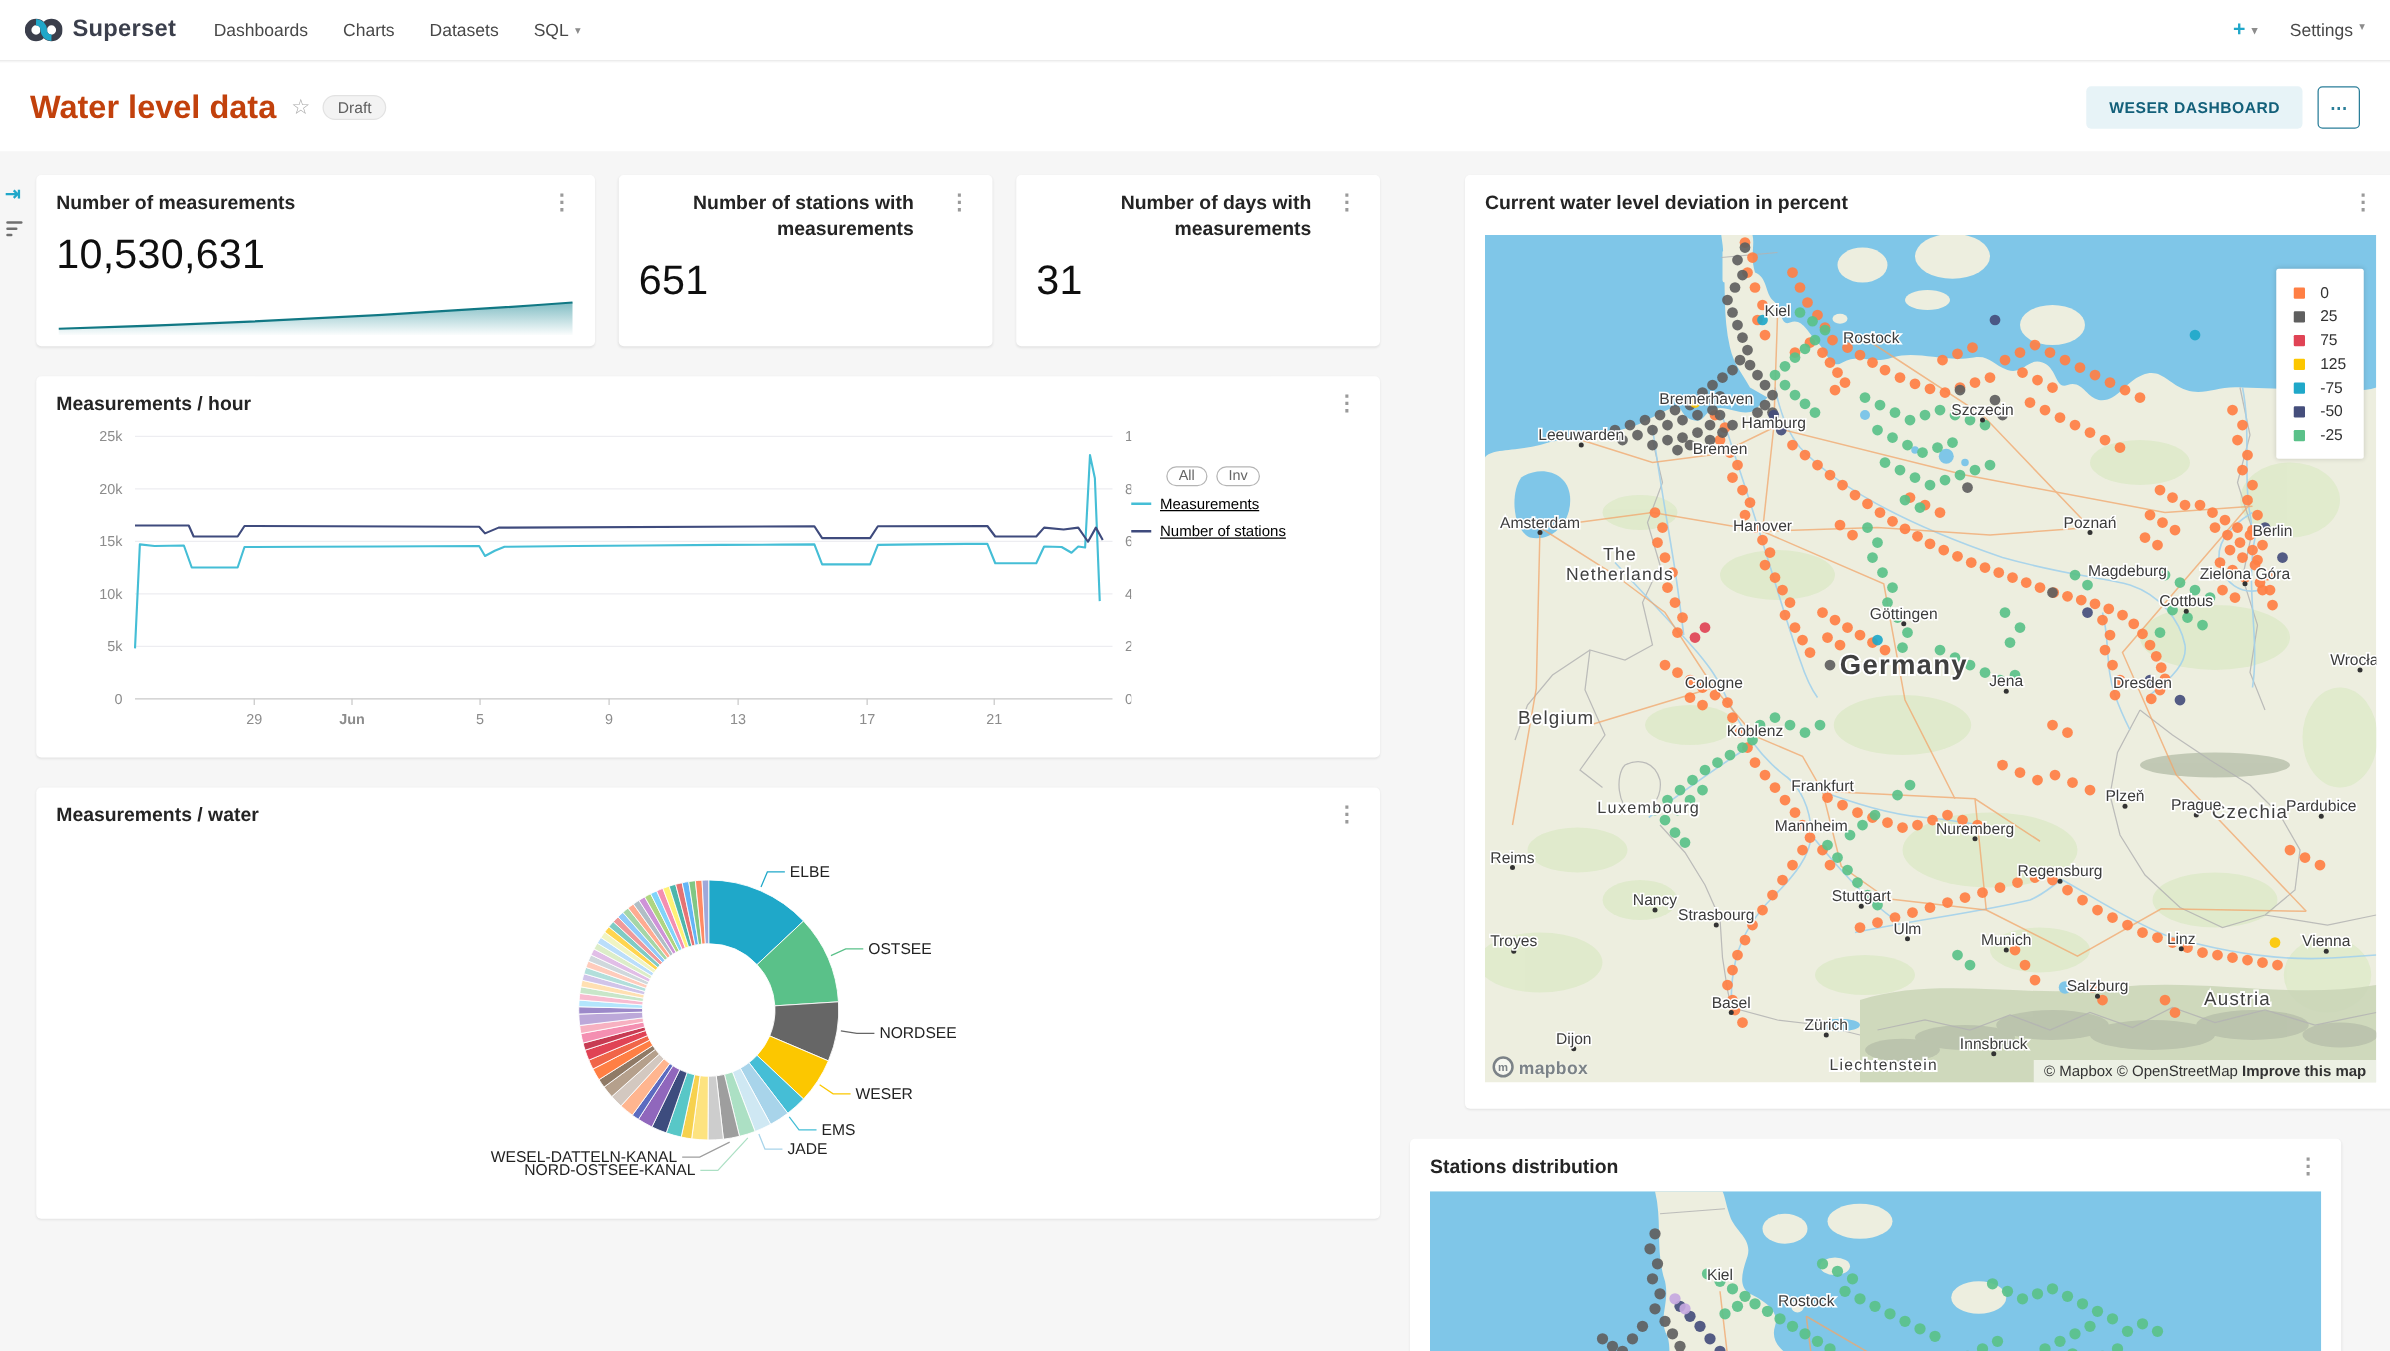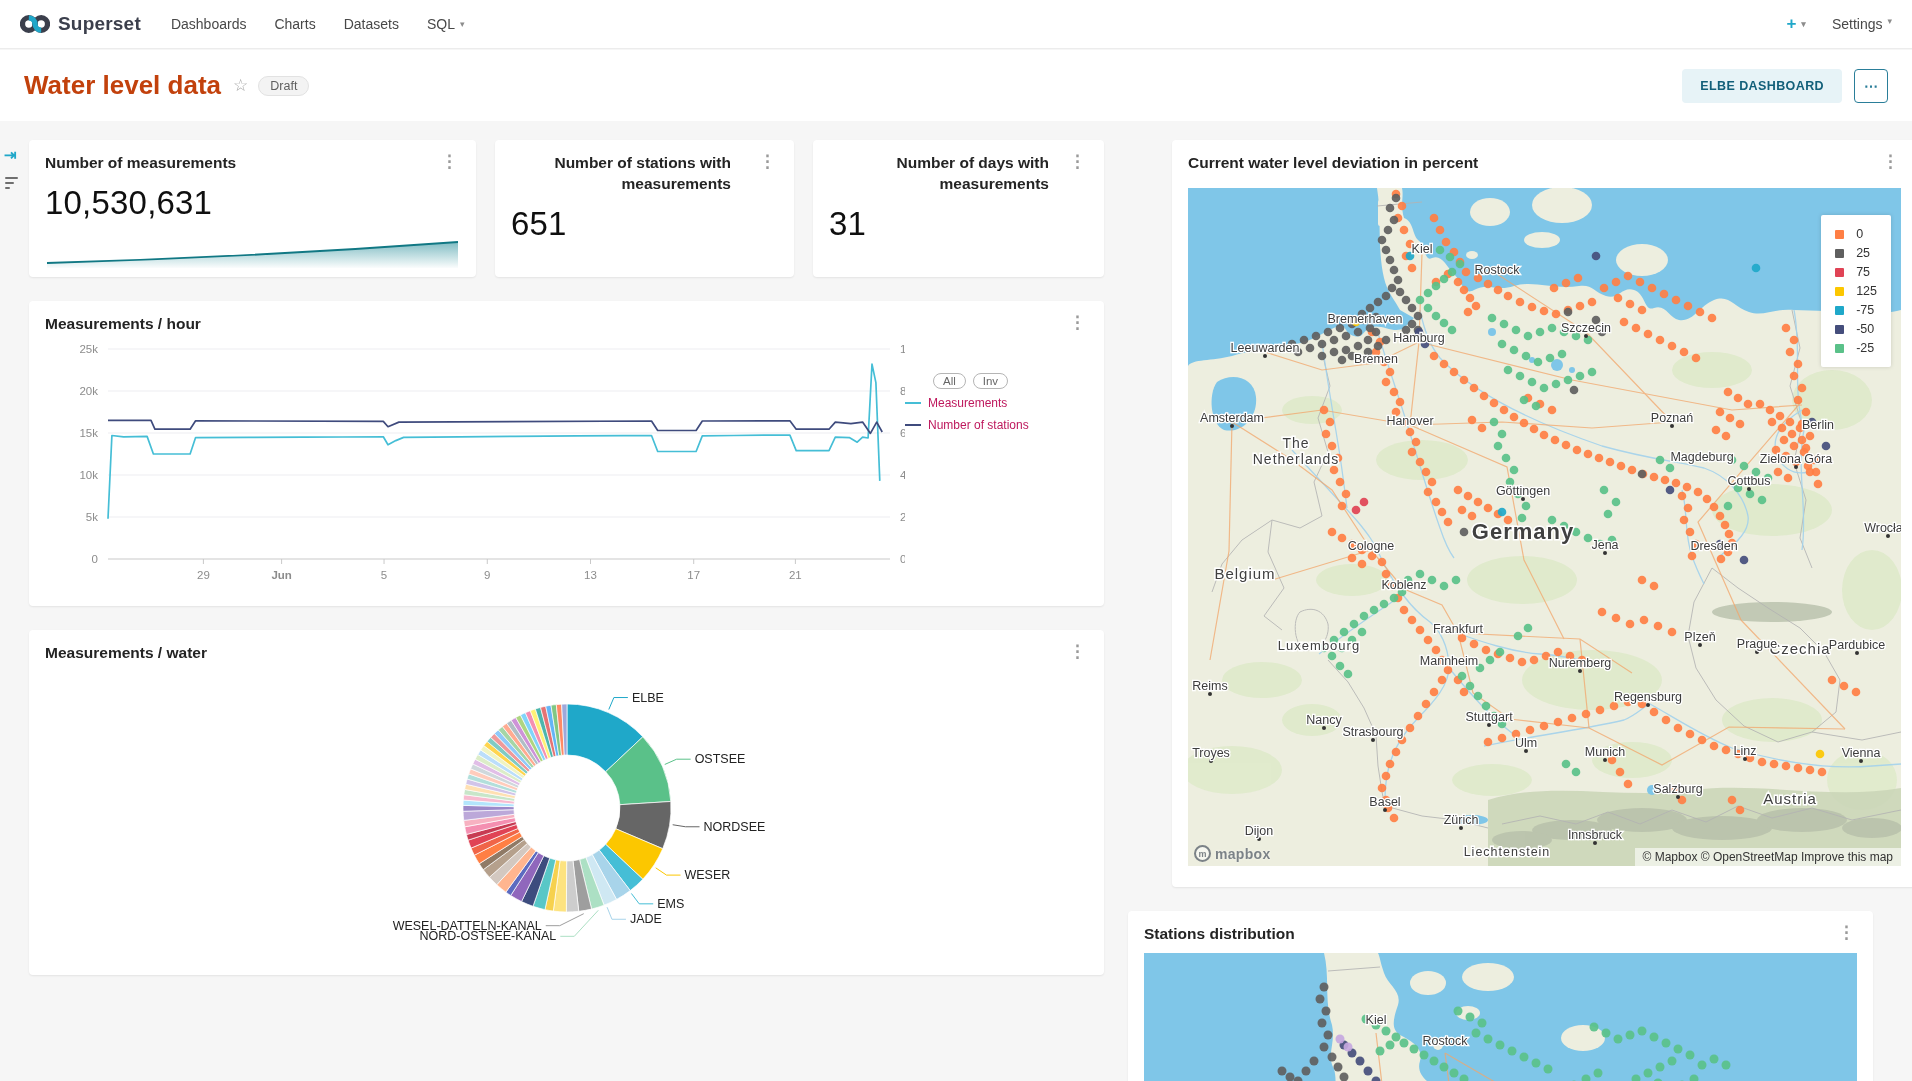--- a/index.html
+++ b/index.html
@@ -53,32 +53,32 @@
   .spark { position:absolute; left:16px; right:16px; bottom:7px; height:40px; }
   .stat-title-2line { max-width:220px; }
 
   
   .hourly-body { display:flex; }
   .legend-col { width:190px; padding-top:34px; display:flex; flex-direction:column; gap:7px; }
   .legend-pills { display:flex; gap:7px; margin-left:28px; }
   .pill { border:1px solid #b5b5b5; border-radius:10px; color:#666; font-size:11.5px; padding:1px 9px; cursor:pointer; background:#fff; }
   .legend-entry { display:flex; align-items:center; gap:7px; cursor:pointer; }
   .legend-line { width:16px; height:0; border-top:2px solid #000; }
-  .legend-label { font-size:12px; color:#be185d; }
+  .legend-label { font-size:12px; color:#000000;text-decoration:underline; }
 
   
   .map-wrap { position:absolute; left:16px; right:16px; }
   .map-legend { position:absolute; right:10px; top:27px; background:#fff; border-radius:2px;
     box-shadow:0 0 4px rgba(0,0,0,.15); padding:12px 14px; display:flex; flex-direction:column; gap:5px; z-index:5; }
   .map-legend-row { display:flex; align-items:center; gap:12px; }
   .map-swatch { width:9px; height:9px; border-radius:1px; }
   .map-legend-label { font-size:12.5px; color:#333; }
   .attribution { position:absolute; right:0; bottom:0; background:rgba(255,255,255,.6); font-size:12px;
     color:#333; padding:2px 8px; z-index:6; }
-  .attribution b { font-weight:normal;margin-top:20px; }
+  .attribution b { font-weight:bold;margin-top:20px; }
   .mapbox-logo { position:absolute; left:6px; bottom:4px; display:flex; align-items:center; gap:4px; z-index:6; opacity:.85; }
   .mapbox-circle { width:17px; height:17px; border-radius:50%; border:2px solid #687078; background:rgba(255,255,255,.6);
     display:flex; align-items:center; justify-content:center; font-size:9px; color:#687078; font-weight:bold; }
   .mapbox-word { color:#687078; font-size:14px; font-weight:bold; letter-spacing:.3px;
     text-shadow:0 0 2px #fff; }
 
   svg text { font-family:"Liberation Sans", sans-serif; }
   .axis-label { fill:#8c8c8c; font-size:11.5px; }
   .city { fill:#3c3c3c; font-size:12.5px; paint-order:stroke; stroke:#ffffff; stroke-width:2.5px; }
   .country { fill:#404040; letter-spacing:1px; paint-order:stroke; stroke:#ffffff; stroke-width:3px; }
@@ -121,21 +121,21 @@
           <span class="caret">▾</span>
         </span>
     </div>
   </div>
 
   <div class="dash-header">
     <span class="dash-title">Water level data</span>
     <span class="star">☆</span>
     <span class="draft-badge">Draft</span>
     <div class="header-right">
-      <button class="edit-btn">ELBE DASHBOARD</button>
+      <button class="edit-btn">WESER DASHBOARD</button>
       <button class="more-btn">⋯</button>
     </div>
   </div>
 
   <div class="rail">
     <span class="rail-expand">⇥</span>
     <div class="rail-filter">
       <div style="width:13px"></div>
         <div style="width:9px"></div>
         <div style="width:5px"></div>

